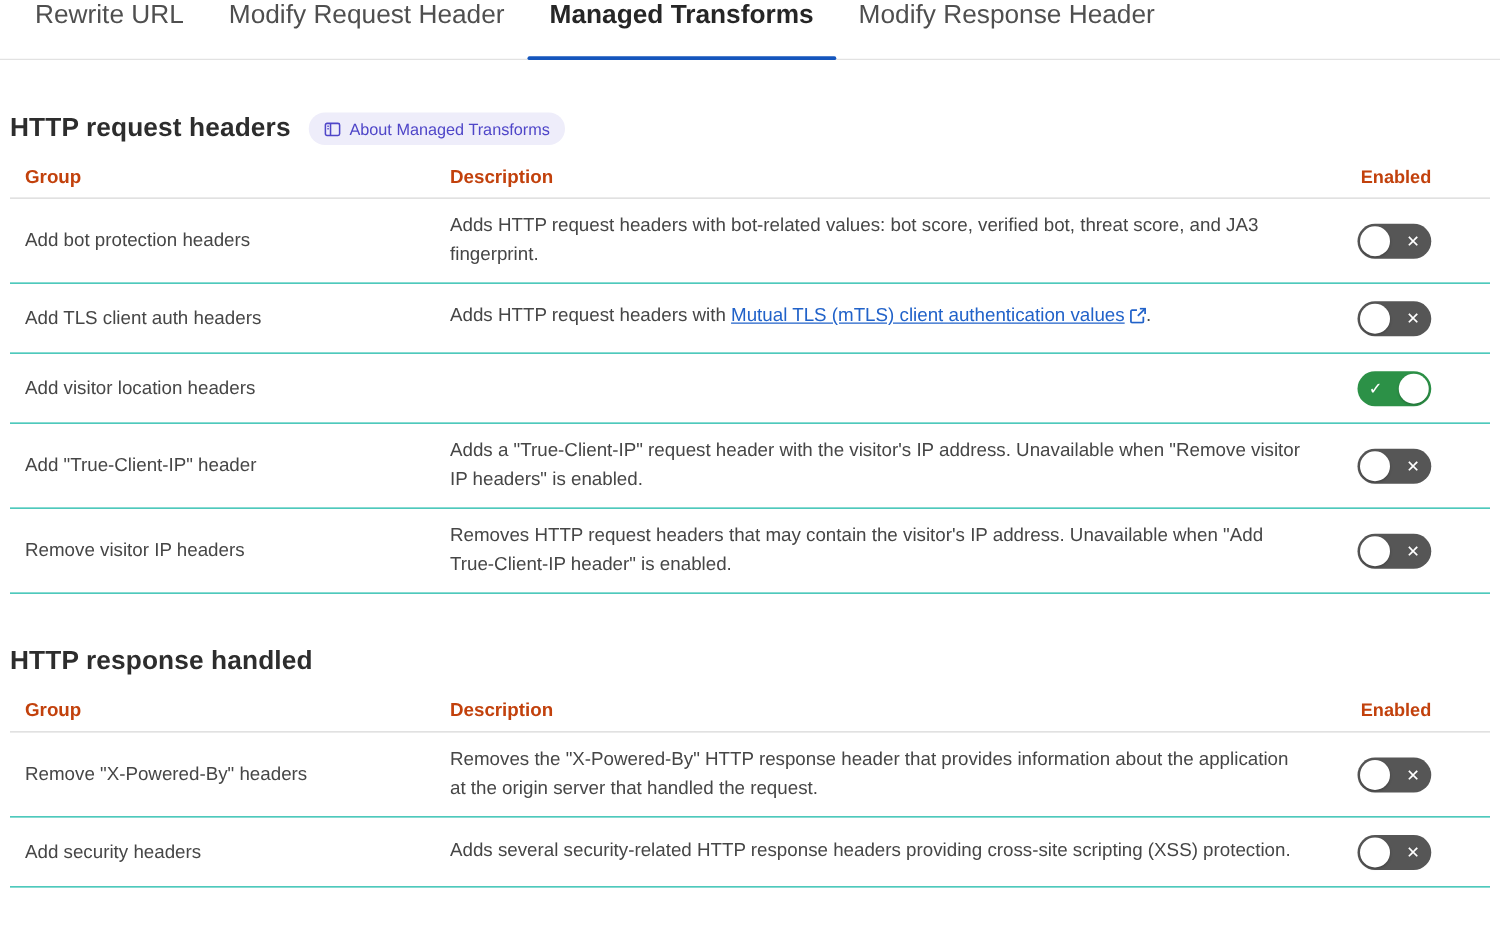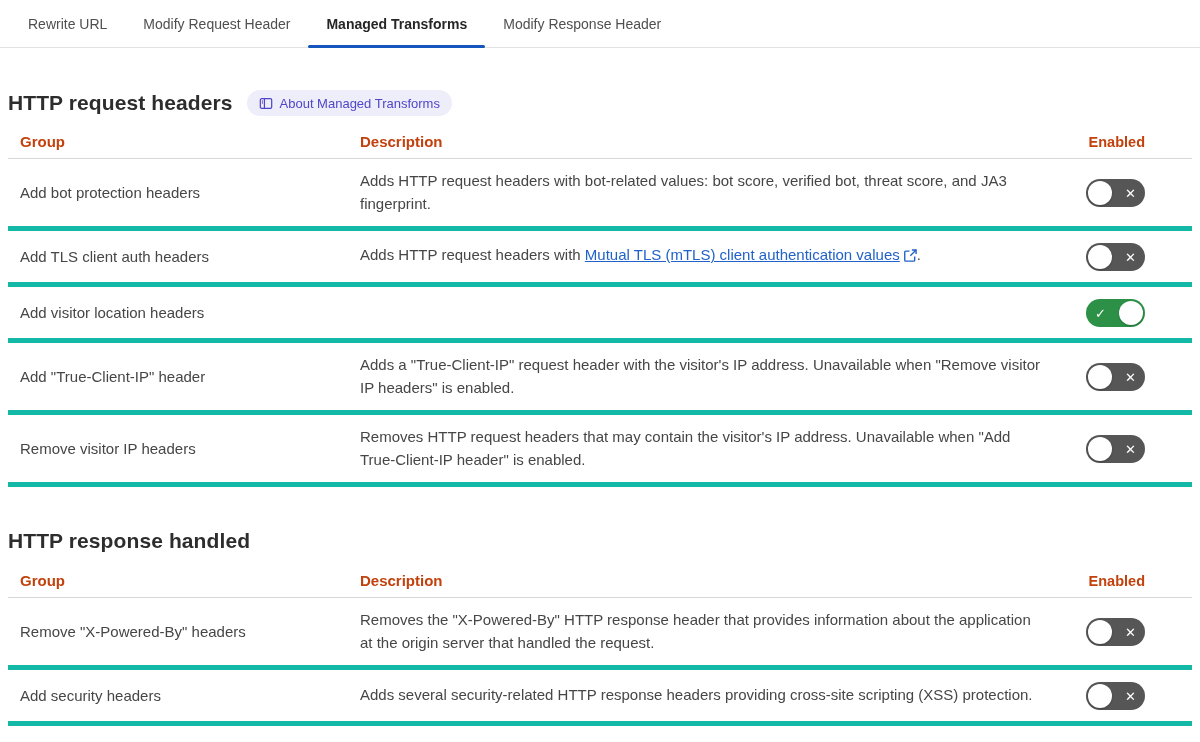--- a/index.html
+++ b/index.html
@@ -14,23 +14,23 @@
 
   
   .tabbar {
     display: flex;
     align-items: stretch;
     height: 48px;
     padding-left: 10px;
     border-bottom: 1px solid var(--tab-border, #e2e2e2);
   }
   .tab {
-    display: flex; align-items: center;
+    display: flex; align-items: flex-start;
     padding: 0 18px;
-    font-size: 14px;
+    font-size: 21px;
     color: #4f4f4f;
     position: relative;
     cursor: pointer;
     white-space: nowrap;
   }
   .tab.active { color: #262626; font-weight: 700; }
   .tab.active::after {
     content: "";
     position: absolute; left: 0; right: 0; bottom: -1px;
     height: 3px; border-radius: 2px;
@@ -66,21 +66,21 @@
   .thead {
     display: flex; align-items: center;
     height: 33px;
     border-bottom: 1px solid #d8d8d8;
     font-size: 14.5px; font-weight: 700;
     color: #c2410c;
   }
   .row {
     display: flex; align-items: center;
     padding: 11px 0;
-    border-bottom: 5px solid #14b8a6;
+    border-bottom: 1px solid #14b8a6;
     min-height: 56px;
   }
   .cell-group {
     width: 352px;
     padding-left: 12px; padding-right: 20px;
     font-size: 15px; line-height: 22px;
     flex-shrink: 0;
   }
   .cell-desc {
     width: 680px;

